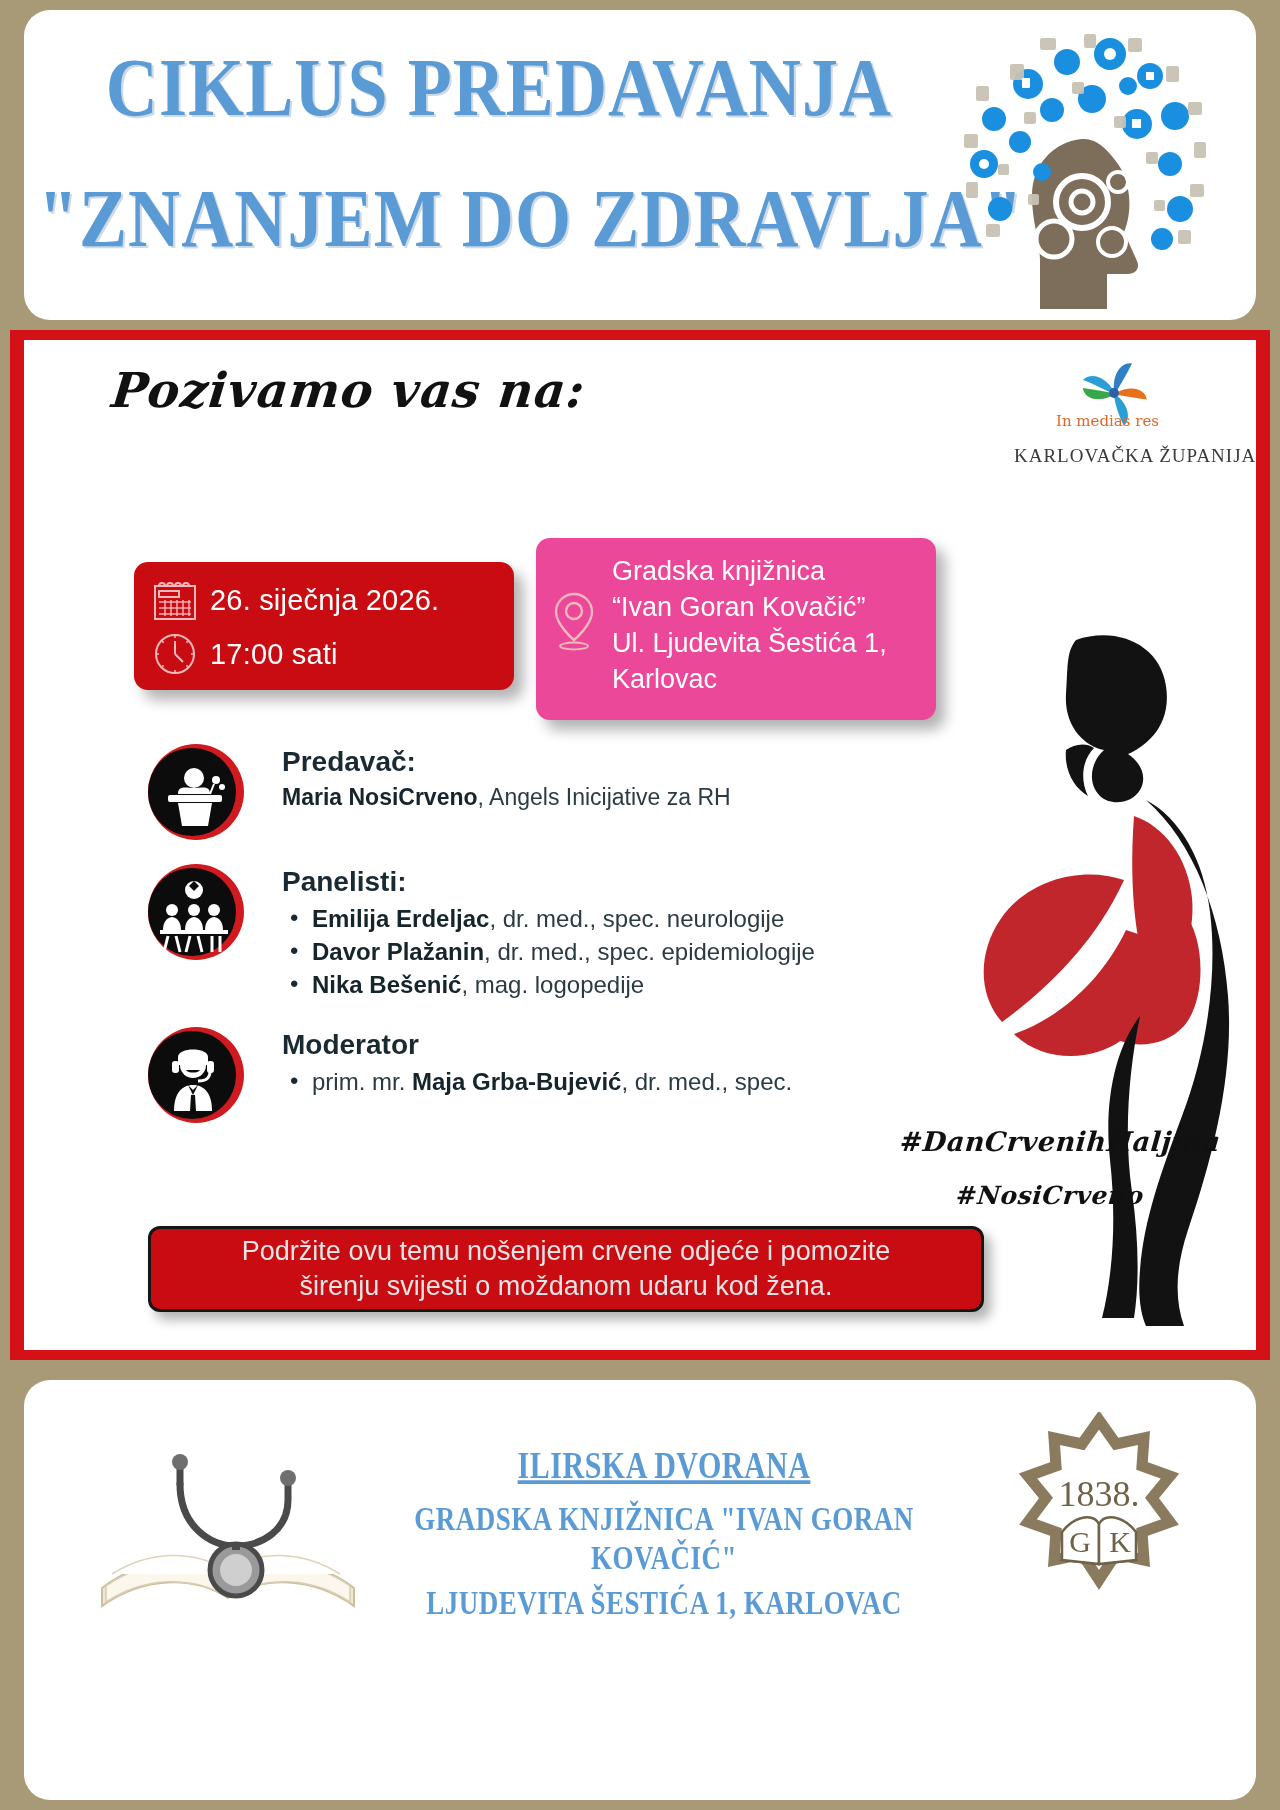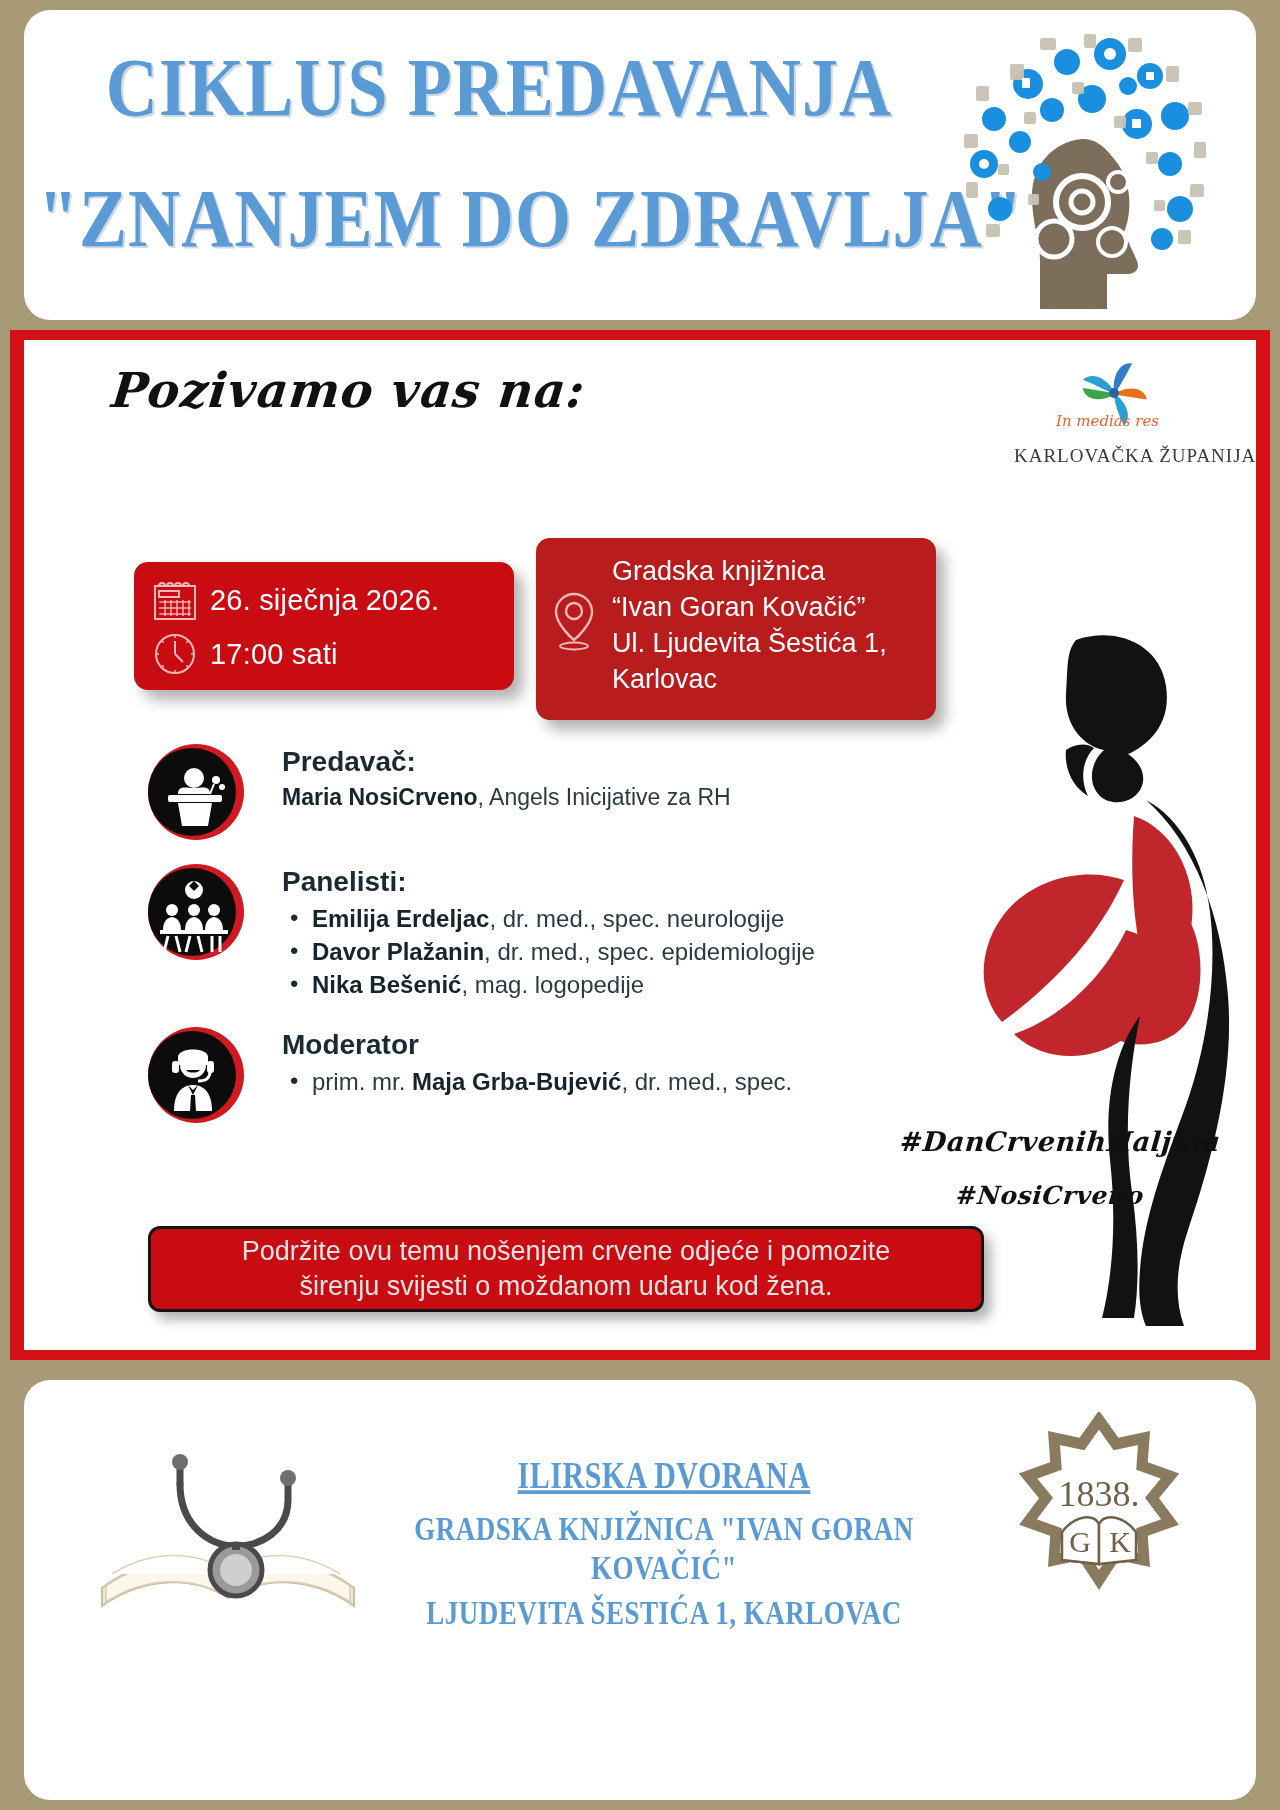--- a/index.html
+++ b/index.html
@@ -116,21 +116,20 @@
   .county-logo {
     position: absolute;
     right: 42px;
     top: 12px;
     width: 200px;
     text-align: center;
   }
   .county-pinwheel { width: 92px; height: 82px; margin: 0 auto; display:block; }
   .county-script {
     font-family: "DejaVu Serif", serif;
-    font-style: italic;
     font-size: 15px;
     color: #e2662a;
     margin-top: -22px;
     margin-left: 42px;
     text-align: left;
   }
   .county-name {
     font-family: "Liberation Serif", serif;
     font-size: 19px;
     color: #3a3a3a;
@@ -160,21 +159,21 @@
     margin-left: 8px;
     letter-spacing: 0.2px;
   }
 
   .place-box {
     position: absolute;
     left: 512px;
     top: 198px;
     width: 400px;
     height: 182px;
-    background: #b91c1c;
+    background: #ec4899;
     border-radius: 14px;
     box-shadow: 9px 10px 14px rgba(0,0,0,0.30);
     padding: 16px 14px 14px 14px;
     display: flex;
     align-items: flex-start;
   }
   .place-icon { width: 48px; height: 64px; flex: 0 0 48px; margin-top: 34px; }
   .place-text {
     color: #fff;
     font-size: 27px;
@@ -290,21 +289,21 @@
   .footer-book {
     position: absolute;
     left: 60px;
     top: 58px;
     width: 290px;
     height: 210px;
   }
   .footer-text {
     position: absolute;
     left: 370px;
-    top: 74px;
+    top: 64px;
     width: 540px;
     text-align: center;
   }
   .footer-line {
     font-family: "Liberation Serif", serif;
     font-weight: bold;
     color: #5b9bd5;
     letter-spacing: 0.5px;
     transform: scaleY(1.25);
     transform-origin: center top;

